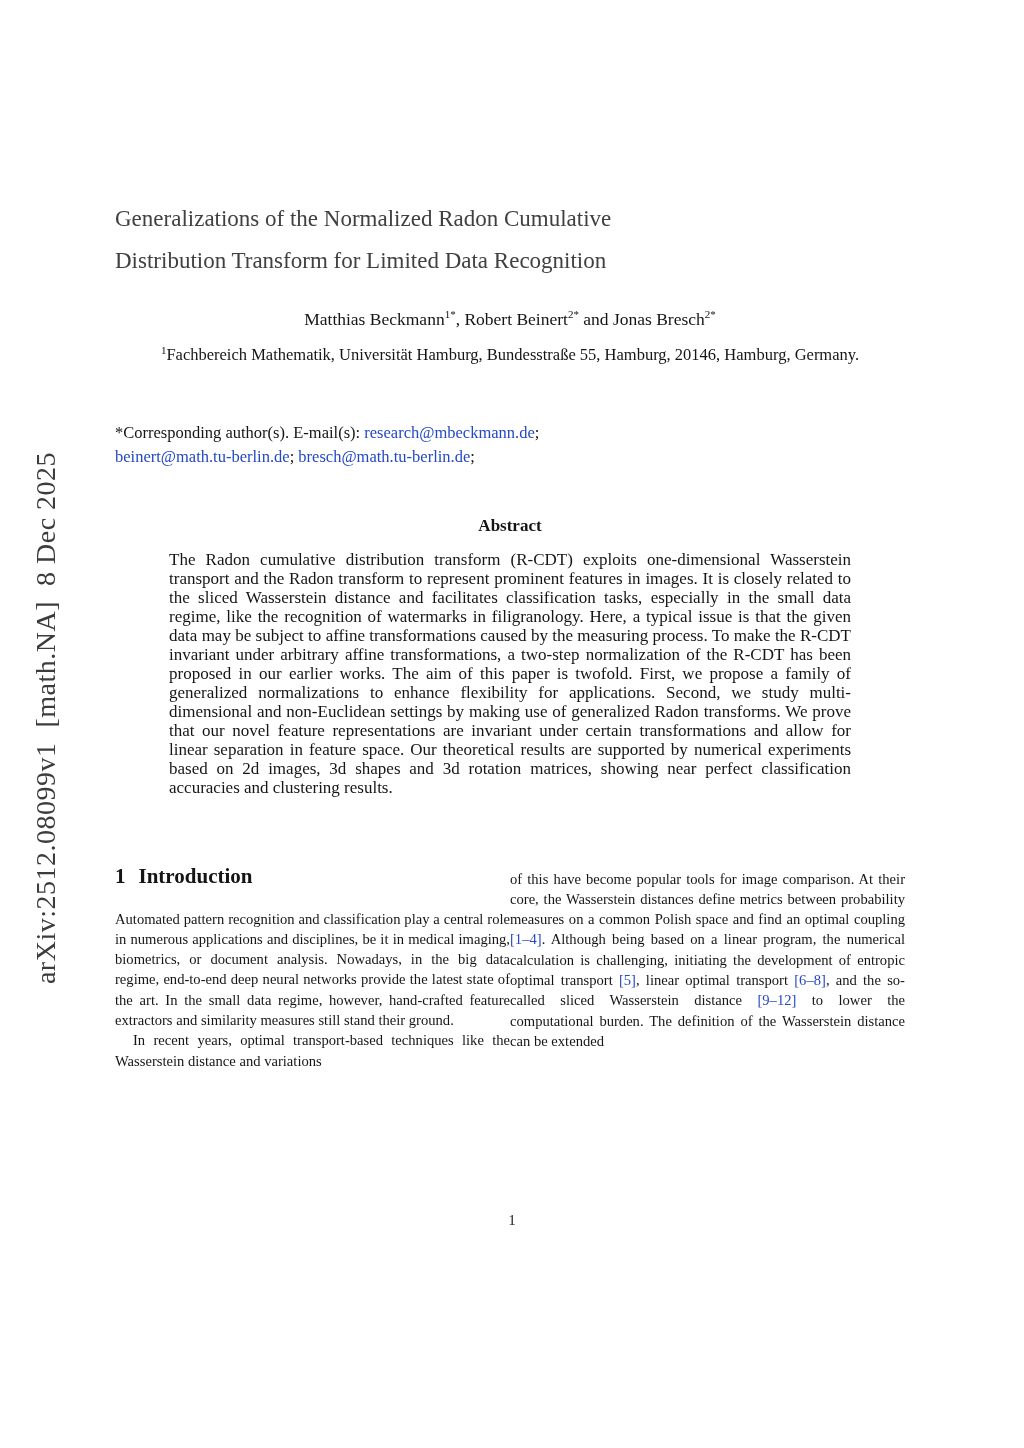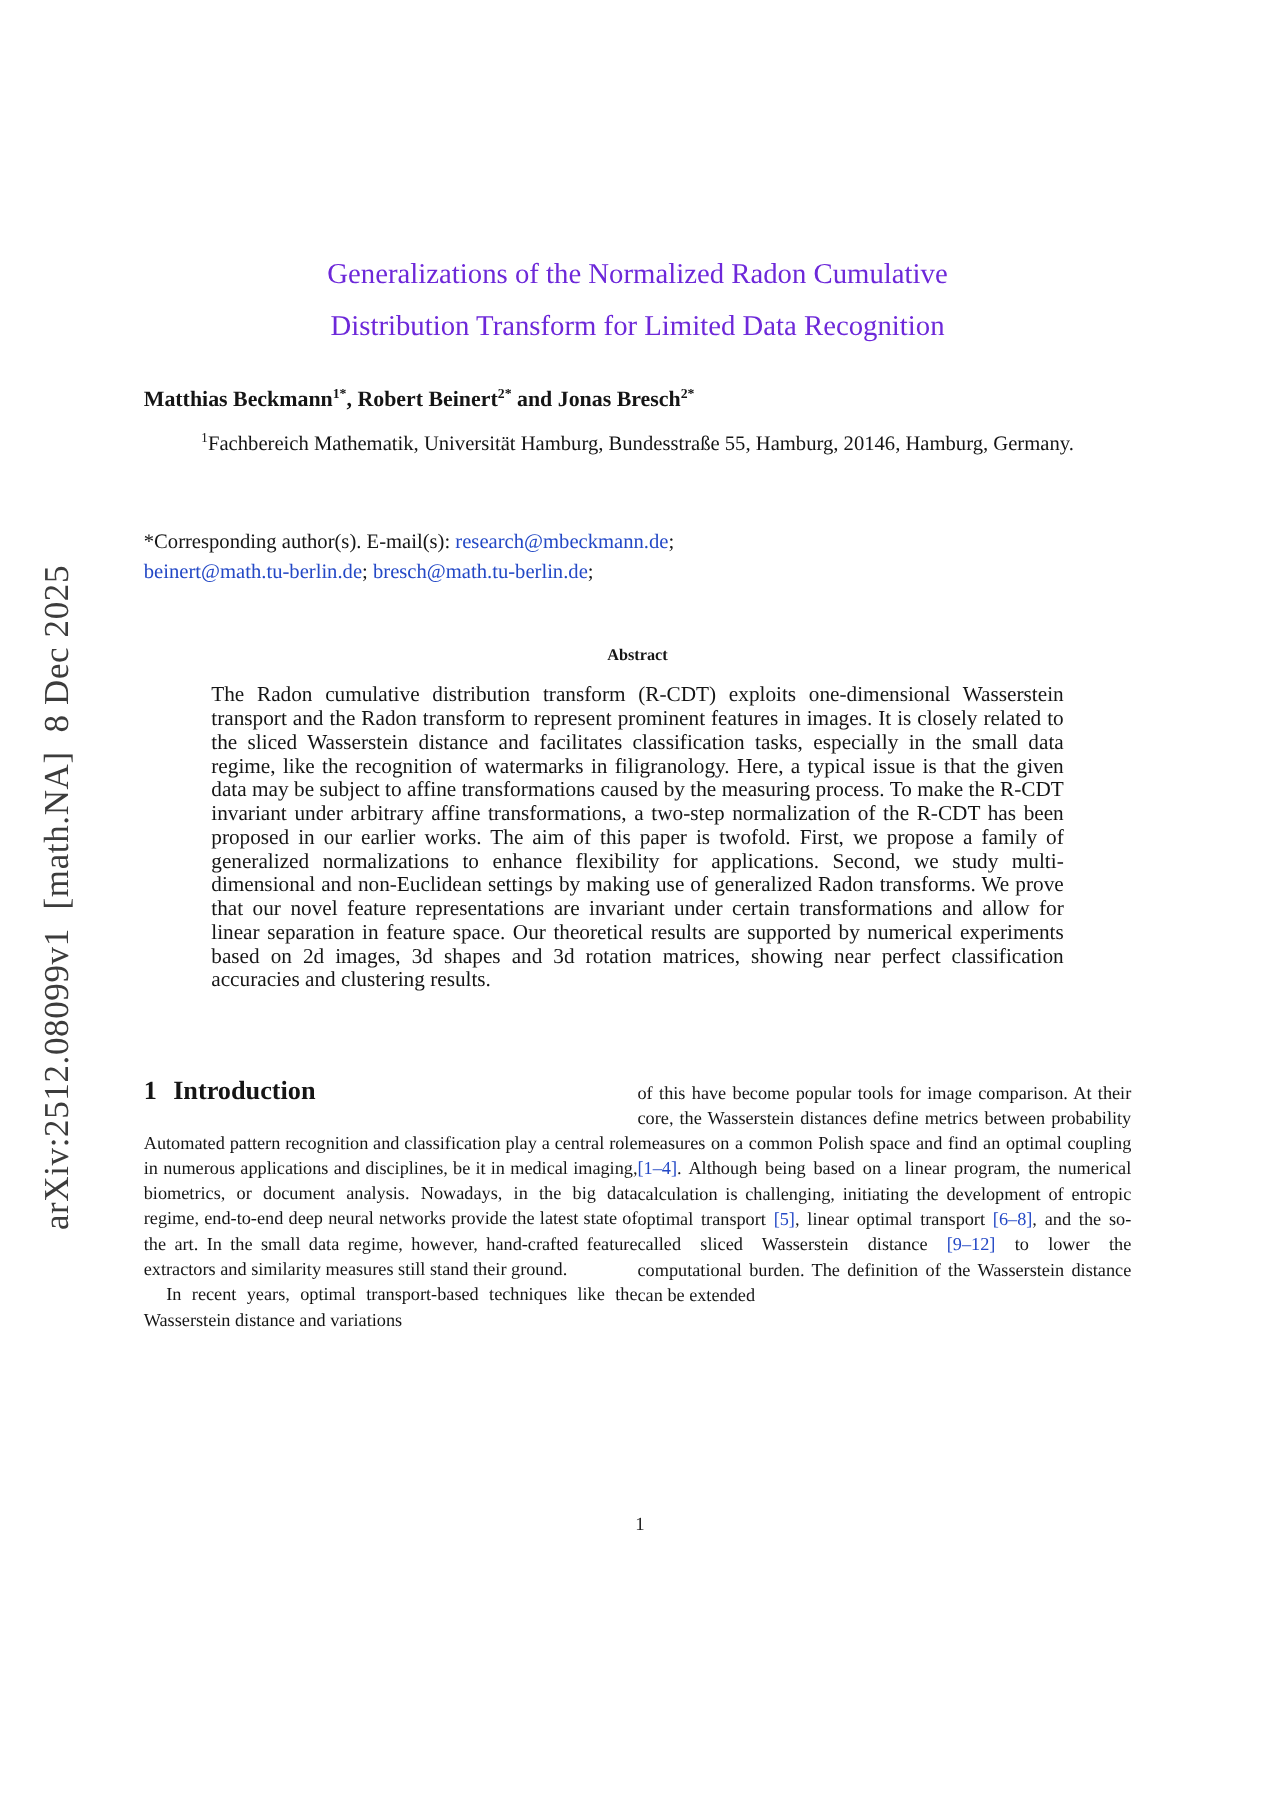--- a/index.html
+++ b/index.html
@@ -35,28 +35,26 @@
     position: absolute;
     left: 115px;
     top: 0;
     width: 790px;
   }
   .title {
     margin: 198px 0 0 0;
     font-size: 23px;
     font-weight: normal;
     line-height: 42px;
-    text-align: center;
-    color: #6d28d9;
+    color: #404040;
   }
   .authors {
     margin-top: 27px;
     font-size: 17.5px;
-    text-align: left;
-    font-weight: bold;
+    text-align: center;
   }
   .authors sup, .affiliation sup {
     font-size: 11px;
     vertical-align: super;
     line-height: 0;
   }
   .affiliations {
     margin-top: 13px;
     text-align: center;
     font-size: 16.5px;
@@ -73,21 +71,21 @@
     color: var(--color-link, #2348c6);
     text-decoration: none;
     cursor: pointer;
   }
   .abstract {
     margin-top: 47px;
   }
   .abstract-heading {
     text-align: center;
     font-weight: bold;
-    font-size: 13px;
+    font-size: 17px;
     margin: 0 0 14px 0;
   }
   .abstract-text {
     margin: 0 54px;
     font-size: 17px;
     line-height: 19px;
     text-align: justify;
   }
   .keywords {
     margin: 19px 40px 0 40px;

